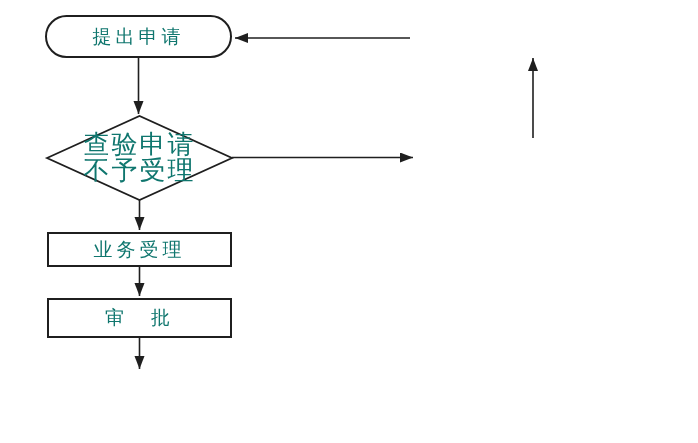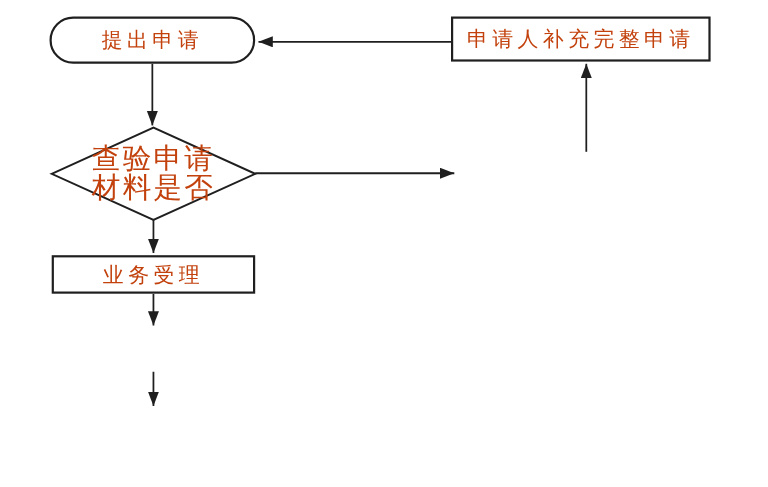--- a/index.html
+++ b/index.html
@@ -6,21 +6,21 @@
     margin: 0;
     padding: 0;
     background: #ffffff;
   }
   .canvas {
     position: relative;
     width: 698px;
     height: 443px;
     background: #ffffff;
     font-family: "Liberation Serif", "DejaVu Serif", serif;
-    color: #c2410c;
+    color: #0f766e;
     overflow: hidden;
   }
   svg.edges {
     position: absolute;
     left: 0; top: 0;
     width: 698px; height: 443px;
   }
   .node {
     position: absolute;
     box-sizing: border-box;
@@ -78,32 +78,32 @@
 
     <line x1="533" y1="138" x2="533" y2="58" stroke="#1f1f1f" stroke-width="1.6" marker-end="url(#ah)"></line>
 
     <line x1="410" y1="38" x2="235" y2="38" stroke="#1f1f1f" stroke-width="1.6" marker-end="url(#ah)"></line>
   </svg>
 
   <div class="node terminator" style="left:45px; top:15px; width:187px; height:43px;">
     <span>提出申请</span>
   </div>
 
-  <div class="node" style="left:410px; top:15px; width:236px; height:41px;">
-    <span>申请人补充完整申请</span>
-  </div>
 
   <div class="diamond-label" style="left:83px; top:132px; width:113px;">
     <div>查验申请</div>
-    <div>材料是否</div>
+    <div>不予受理</div>
   </div>
 
 
   <div class="node" style="left:47px; top:232px; width:185px; height:35px;">
     <span>业务受理</span>
   </div>
 
+  <div class="node" style="left:47px; top:298px; width:185px; height:40px;">
+    <span>审　批</span>
+  </div>
 
 
   <div class="edge-label" style="left:211px; top:100px; width:200px;">
   </div>
 
 </div>
 
 </body></html>

